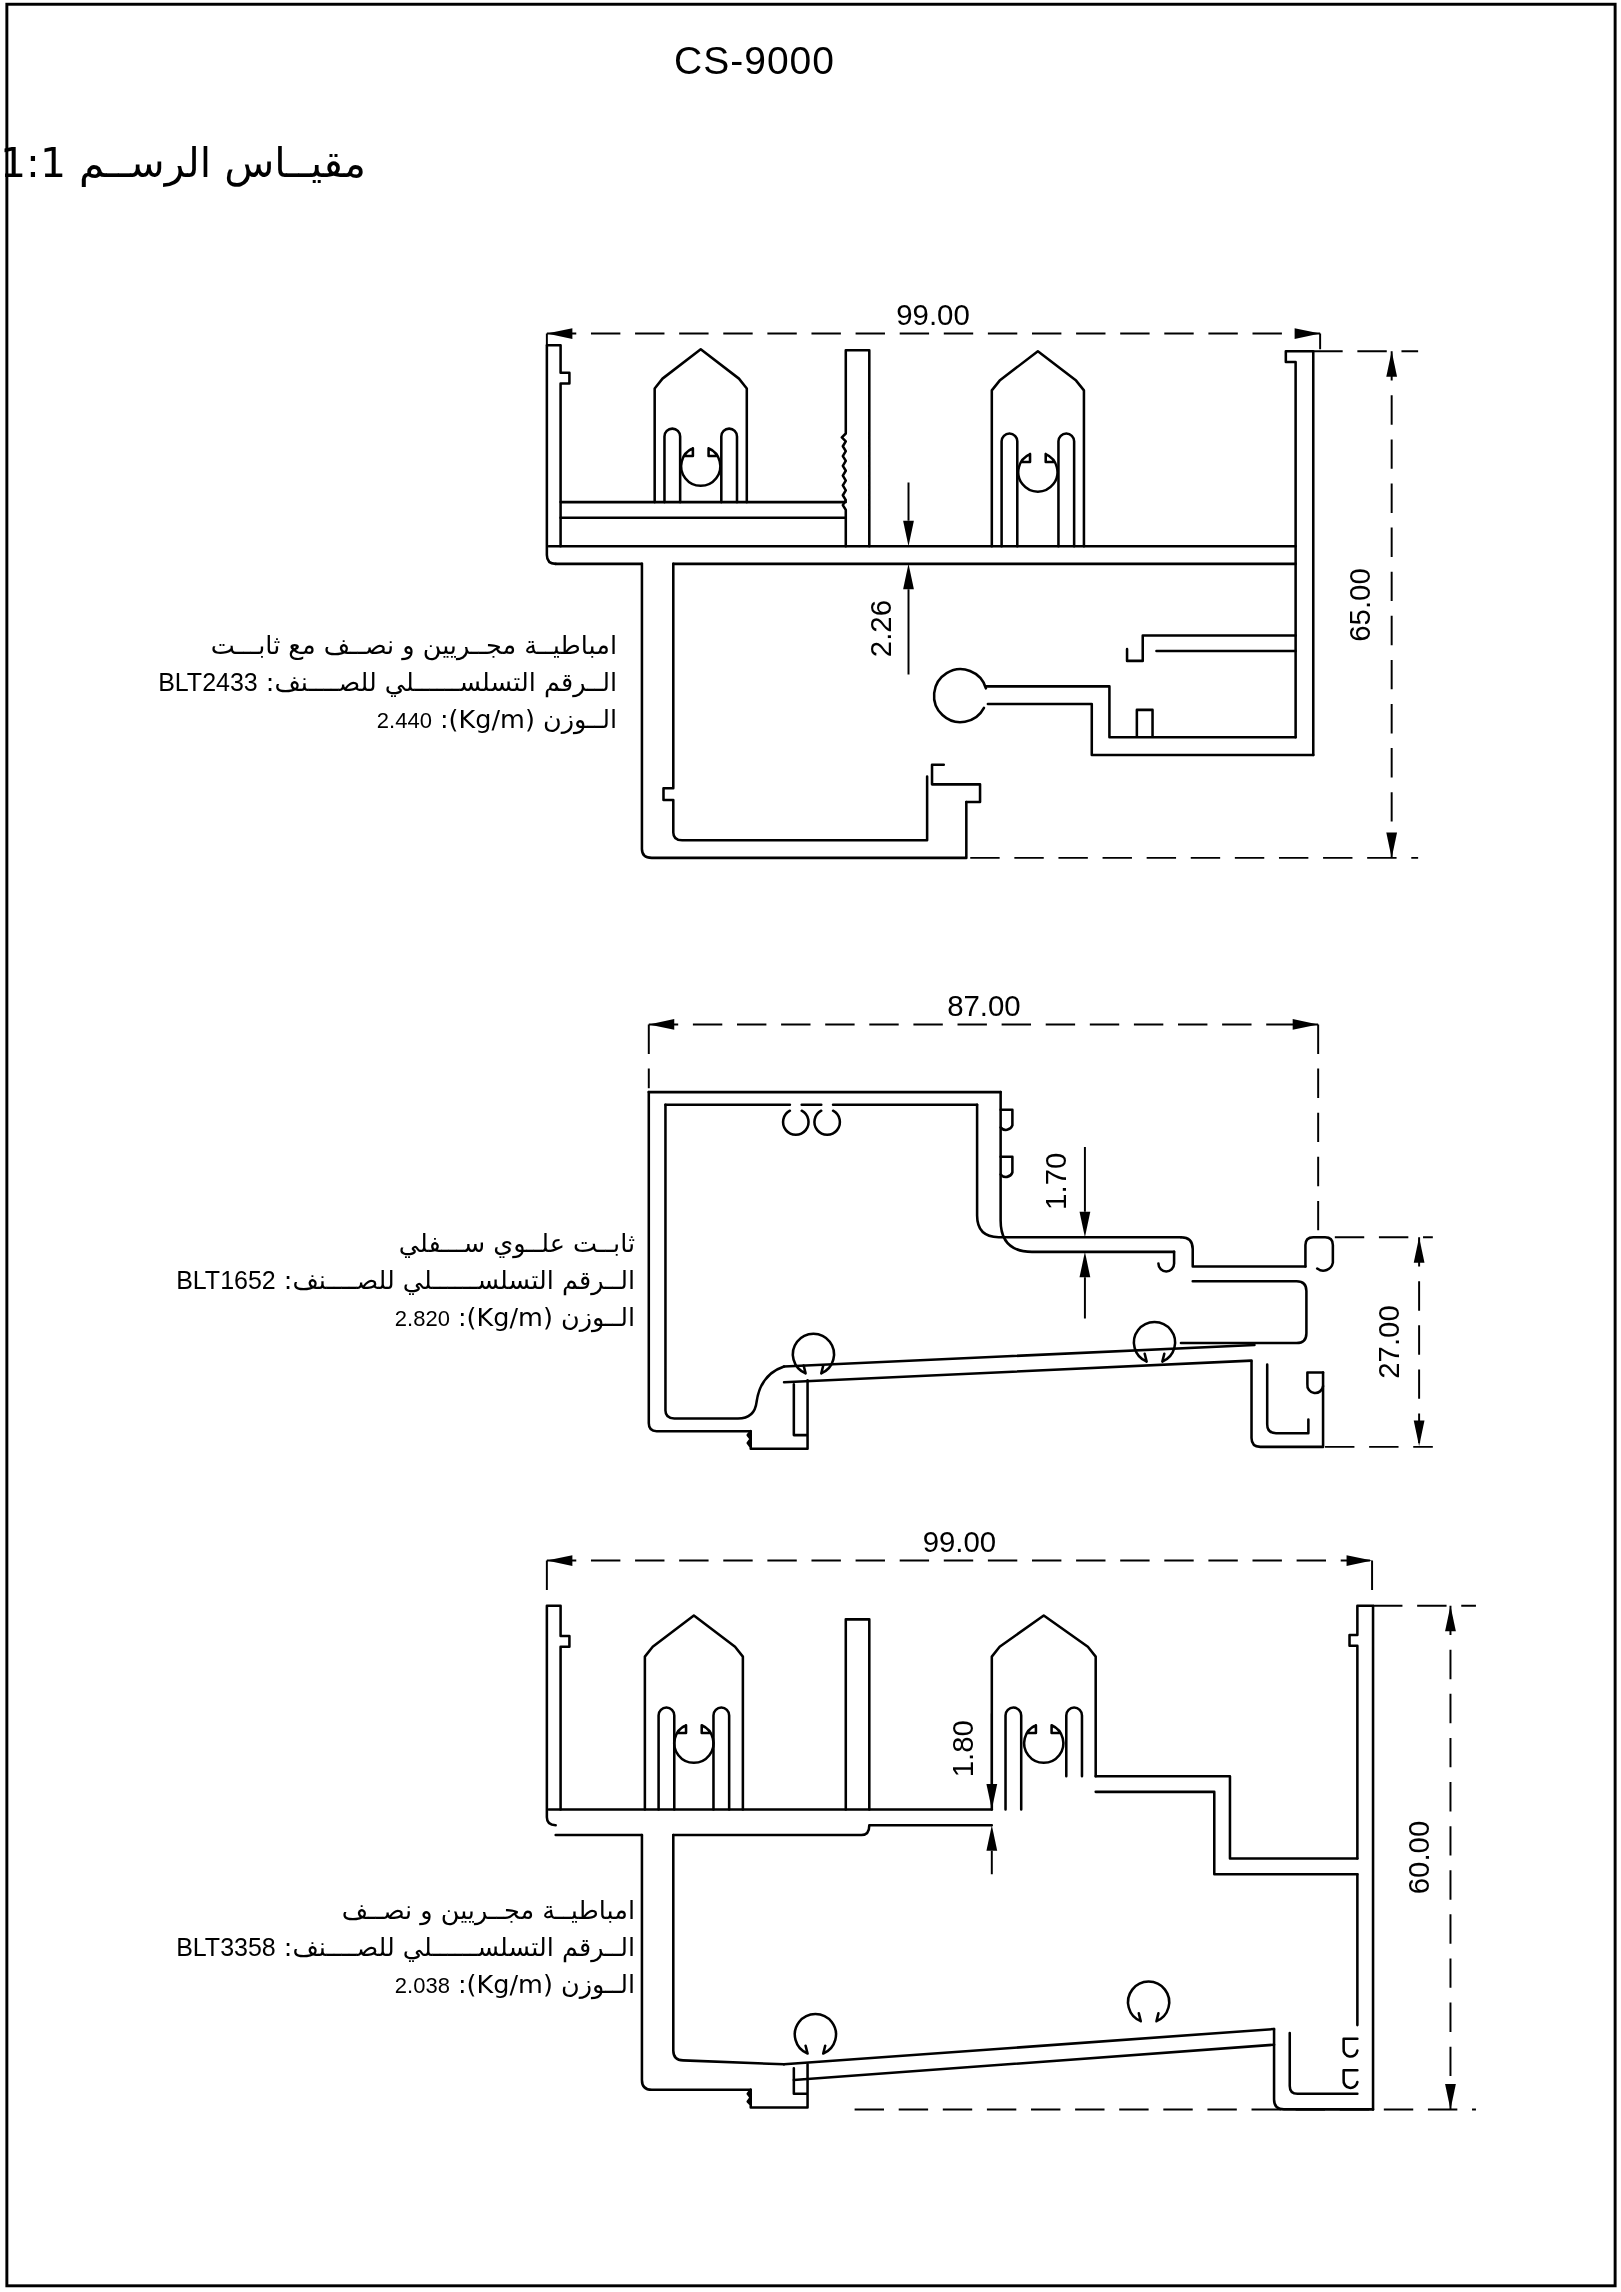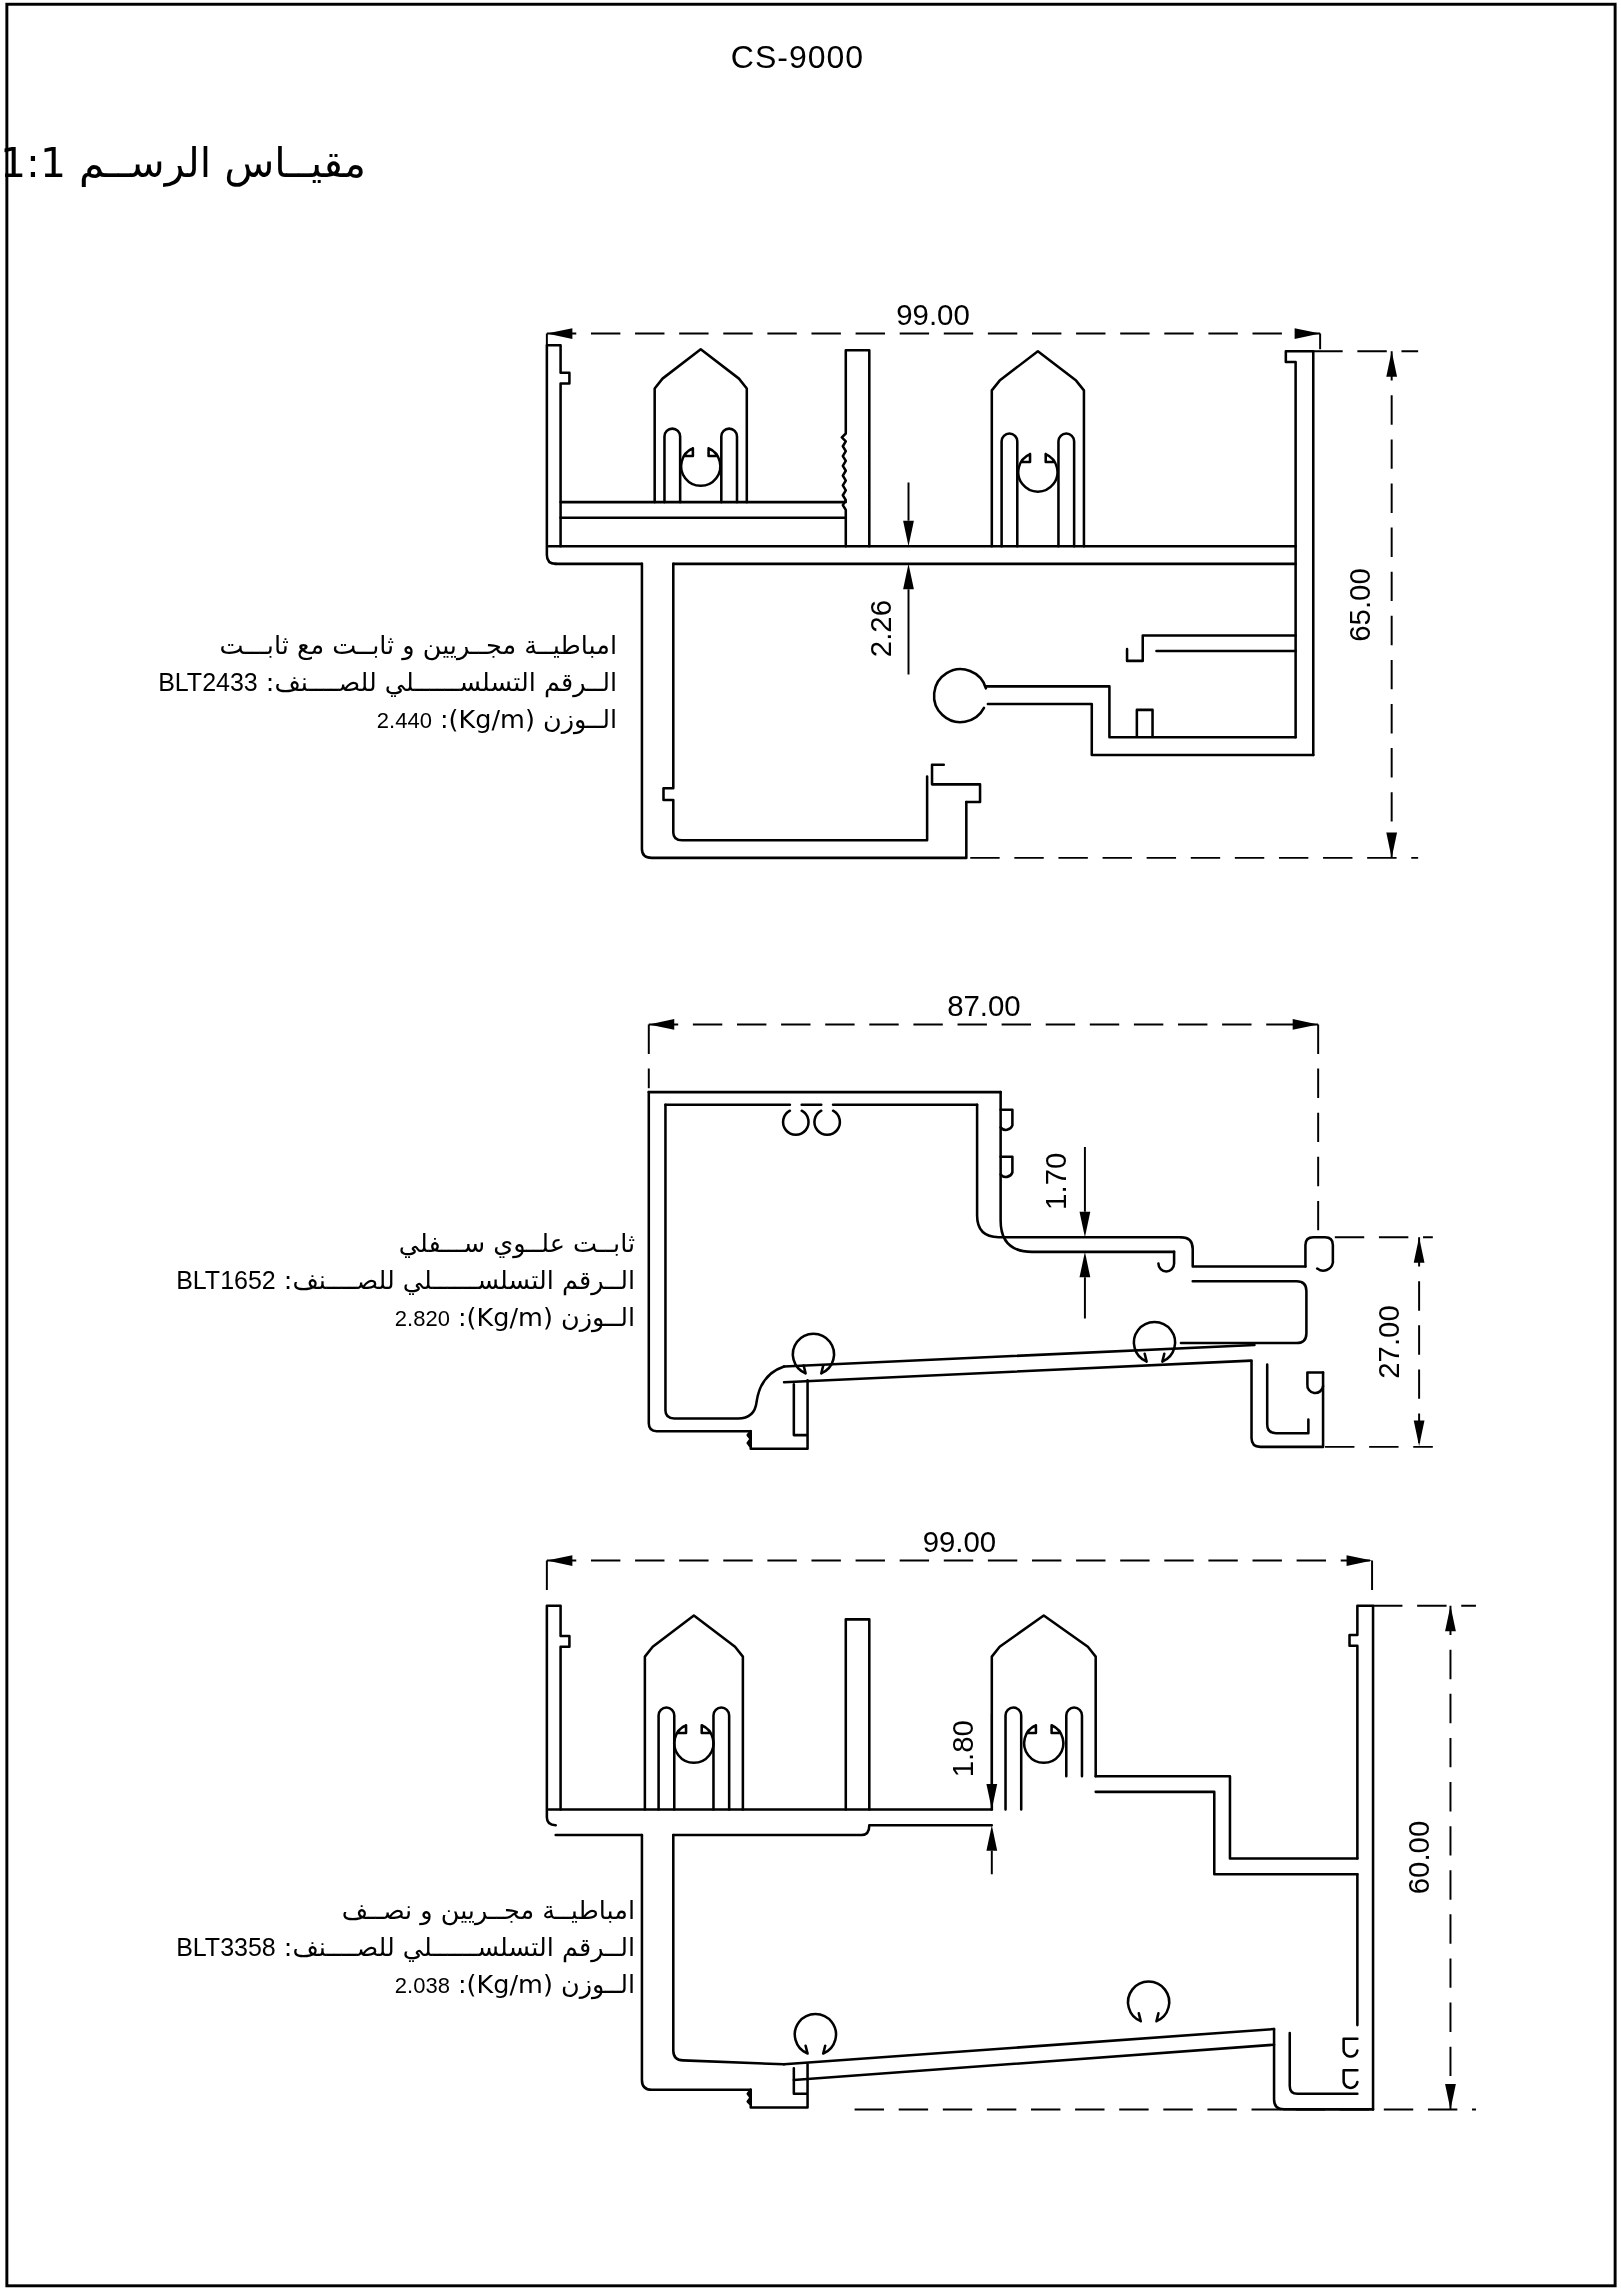--- a/index.html
+++ b/index.html
@@ -1,19 +1,19 @@
 <!DOCTYPE html>
 <html><head>
 <meta charset="utf-8">
 <style>
   html,body{margin:0;padding:0;background:#fff;}
   .page{position:relative;width:1621px;height:2293px;background:#ffffff;overflow:hidden;
         font-family:"Liberation Sans",sans-serif;color:#000;}
   .page-title{position:absolute;left:0;top:39px;width:1509px;text-align:center;
-        font-size:32px;letter-spacing:1px;font-family:"Liberation Sans",sans-serif;padding-left:43px;}
+        font-size:39px;letter-spacing:1px;font-family:"Liberation Sans",sans-serif;}
   .scale-note{position:absolute;left:0;top:139px;width:1484px;text-align:left;direction:rtl;
         font-size:41px;font-family:"DejaVu Sans",sans-serif;}
   .lbl{position:absolute;direction:rtl;text-align:right;font-family:"DejaVu Sans",sans-serif;
         font-size:25.5px;line-height:37px;white-space:nowrap;}
   .lbl .serial{font-family:"Liberation Sans",sans-serif;font-weight:normal;font-size:25px;}
   .lbl .wval{font-family:"Liberation Sans",sans-serif;font-size:22px;}
   svg{position:absolute;left:0;top:0;}
   .p{fill:none;stroke:#000;stroke-width:2.6;stroke-linejoin:round;stroke-linecap:round;}
   .dim{fill:none;stroke:#000;stroke-width:2;}
   .dash{fill:none;stroke:#000;stroke-width:2;stroke-dasharray:30 15;}
@@ -22,21 +22,21 @@
 </style>
 </head>
 <body>
 
 <div class="page">
 
   <div class="page-title">CS-9000</div>
   <div class="scale-note">مقيــاس الرســم 1:1</div>
 
   <div class="lbl" style="right:1004px;top:627px;">
-    <div>امباطيــة مجــريين و ثابــت مع ثابـــت</div>
+    <div>امباطيــة مجــريين و نصــف مع ثابـــت</div>
     <div>
       <span>الــرقم التسلســــــلي للصــــنف:</span>
       <span class="serial">BLT2433</span>
     </div>
     <div>
       <span>الــوزن (Kg/m):</span>
       <span class="wval">2.440</span>
     </div>
   </div>
 

